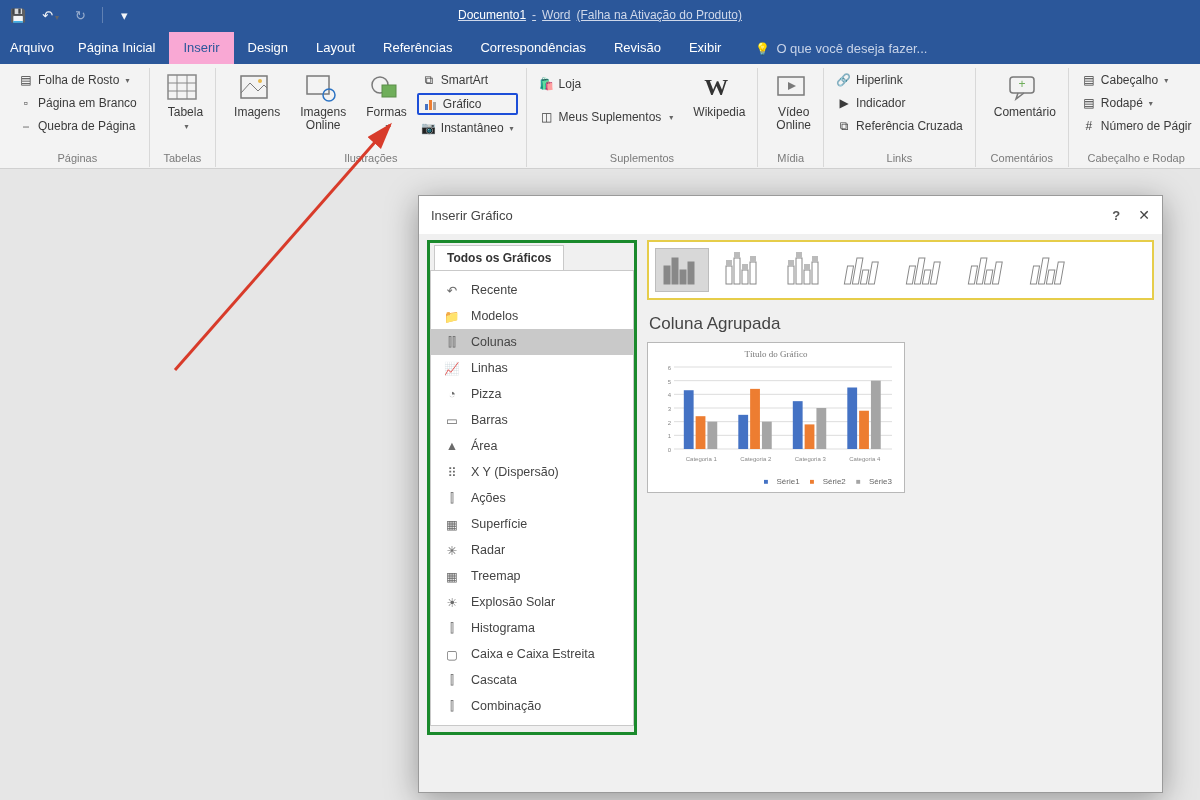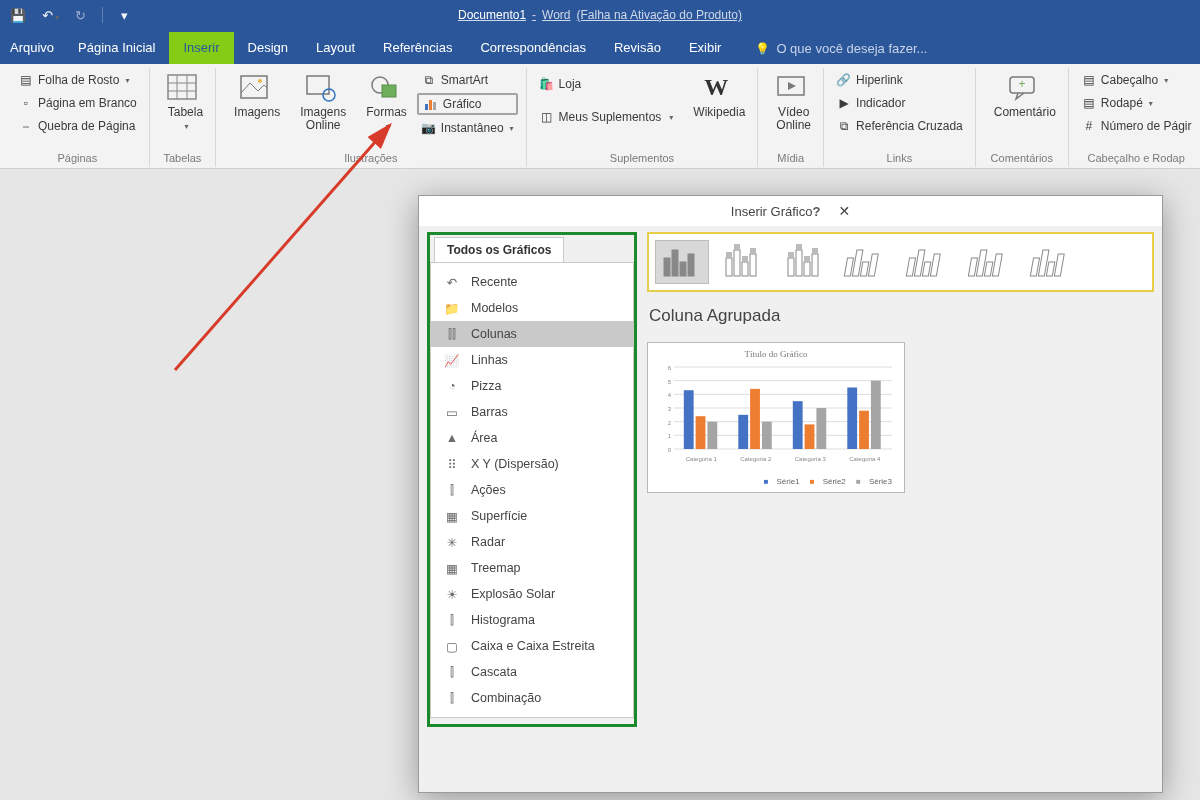--- a/index.html
+++ b/index.html
@@ -8,61 +8,61 @@
   .titlebar { background: #2b579a; height: 30px; display: flex; align-items: center; color: #fff; font-size: 12px; position: relative; }
   .qat { display: flex; align-items: center; padding-left: 10px; gap: 16px; }
   .qat .icon { color: #fff; opacity: .95; font-size: 13px; }
   .qat .sep { width:1px; height:16px; background:rgba(255,255,255,.25); }
   .title-center { position: absolute; left: 50%; transform: translateX(-50%); display: flex; align-items: center; gap: 6px; color:#cfd8ea;text-decoration:underline;}
   .title-center .doc { color:#fff; }
   
   .tabs { background:#2b579a; height:34px; display:flex; align-items:flex-end; color:#fff; font-size:13px; }
   .tab { padding:8px 14px 9px 14px; cursor:default; }
   .tab.arquivo { padding-left:10px; padding-right:10px; }
-  .tab.active { background:#84cc16; color:#2b579a; }
+  .tab.active { background:#f9a8d4; color:#2b579a; }
   .tell-me { margin-left:20px; color:#c7d3e8; display:flex; align-items:center; gap:6px; font-size:13px; padding-bottom:8px;}
   .bulb { font-size:12px; }
   
   .ribbon { background:#f3f3f3; border-bottom:1px solid #d0d0d0; height:105px; display:flex; padding:4px 6px 0 6px; }
   .grp { border-right:1px solid #d8d8d8; padding:0 8px; display:flex; flex-direction:column; align-items:center; font-size:11px; color:#666; height:99px;}
   .grp-body { flex:1; display:flex; align-items:flex-start; gap:6px; }
   .grp-label { font-size:11px; color:#7a7a7a; padding:2px 0 3px 0; }
   .btn-col { display:flex; flex-direction:column; gap:3px; padding-top:2px; }
   .btn-row { display:flex; align-items:center; gap:4px; font-size:12px; color:#3b3b3b; padding:2px 4px; white-space:nowrap; }
   .big { display:flex; flex-direction:column; align-items:center; font-size:12px; color:#3b3b3b; gap:3px; padding:3px 4px 0 4px; }
   .big .ic { width:32px; height:32px; display:flex; align-items:center; justify-content:center; }
   .big .lbl { text-align:center; line-height:1.1;margin-left:6px; }
   .drop { font-size:8px; color:#666; margin-left:2px; }
   .mini-icon { width:16px; height:16px; display:inline-flex; align-items:center; justify-content:center; }
-  .red-box { border:2px solid #a3a3a3; border-radius:2px; padding:1px 4px; }
+  .red-box { border:2px solid #1d4ed8; border-radius:2px; padding:1px 4px; }
   
   .docarea { position:absolute; top:169px; left:0; right:0; bottom:0; background:#e6e6e6; }
   
   .arrow-svg { position:absolute; left:0; top:0; pointer-events:none; }
   
   .dialog { position:absolute; left:418px; top:195px; width:745px; height:598px; background:#fff; border:1px solid #9a9a9a; box-shadow:0 6px 30px rgba(0,0,0,.35); display:flex; flex-direction:column; }
-  .dlg-title { height:30px; display:flex; align-items:center; justify-content:center; padding:0 12px; font-size:13px; color:#444; }
+  .dlg-title { height:38px; display:flex; align-items:center; justify-content:space-between; padding:0 12px; font-size:13px; color:#444; }
   .dlg-title .right { display:flex; align-items:center; gap:18px; }
   .dlg-help { font-weight:bold; color:#555; }
   .dlg-close { font-size:14px; color:#444; }
   .dlg-body { flex:1; background:#f0f0f0; display:flex; padding:6px 8px 8px 8px; gap:10px; }
   .left-pane { width:210px; display:flex; flex-direction:column; }
   .green-box { border:3px solid #1a8a2c; padding-bottom:6px; background:#f0f0f0; }
   .tab-strip { background:#f0f0f0; height:28px; display:flex; align-items:flex-end; border-bottom:1px solid #c9c9c9; padding-left:4px; }
   .tab-strip .t { background:#fff; border:1px solid #c9c9c9; border-bottom:none; padding:5px 12px; font-size:12px; color:#333; font-weight:bold; }
   .chart-list { background:#fff; border:1px solid #c9c9c9; border-top:none; padding:6px 0; }
   .chart-item { display:flex; align-items:center; gap:10px; padding:5px 12px; font-size:12.5px; color:#444; }
   .chart-item.selected { background:#c9c9c9; }
   .chart-item .ci { width:18px; height:16px; display:flex; align-items:center; justify-content:center; color:#6b6b6b; }
   .right-pane { flex:1; display:flex; flex-direction:column; }
   .subtype-row { border:2px solid #e6cd4a; background:#fff; padding:6px 6px; display:flex; gap:8px; }
   .subtype { width:54px; height:44px; border:1px solid transparent; display:flex; align-items:center; justify-content:center; }
   .subtype.sel { background:#d8d8d8; border-color:#bdbdbd; }
   .subtype svg { width:44px; height:36px; }
-  .preview-title { font-size:17px; color:#444; margin:14px 2px 16px 2px; }
+  .preview-title { font-size:17px; color:#444; margin:14px 2px 8px 2px; }
   .preview-card { width:258px; border:1px solid #b8b8b8; background:#fff; padding:6px 8px 6px 8px; }
   .pc-title { text-align:center; font-size:9px; color:#777; margin-bottom:4px;font-family:Liberation Serif, serif; }
   .pc-chart { position:relative; height:110px; }
   .pc-legend { text-align:right; font-size:8px; color:#666; margin-top:4px; }
   .pc-legend span { margin:0 4px; }
   
   svg { overflow:visible; }
 </style>
 </head>
 <body>

